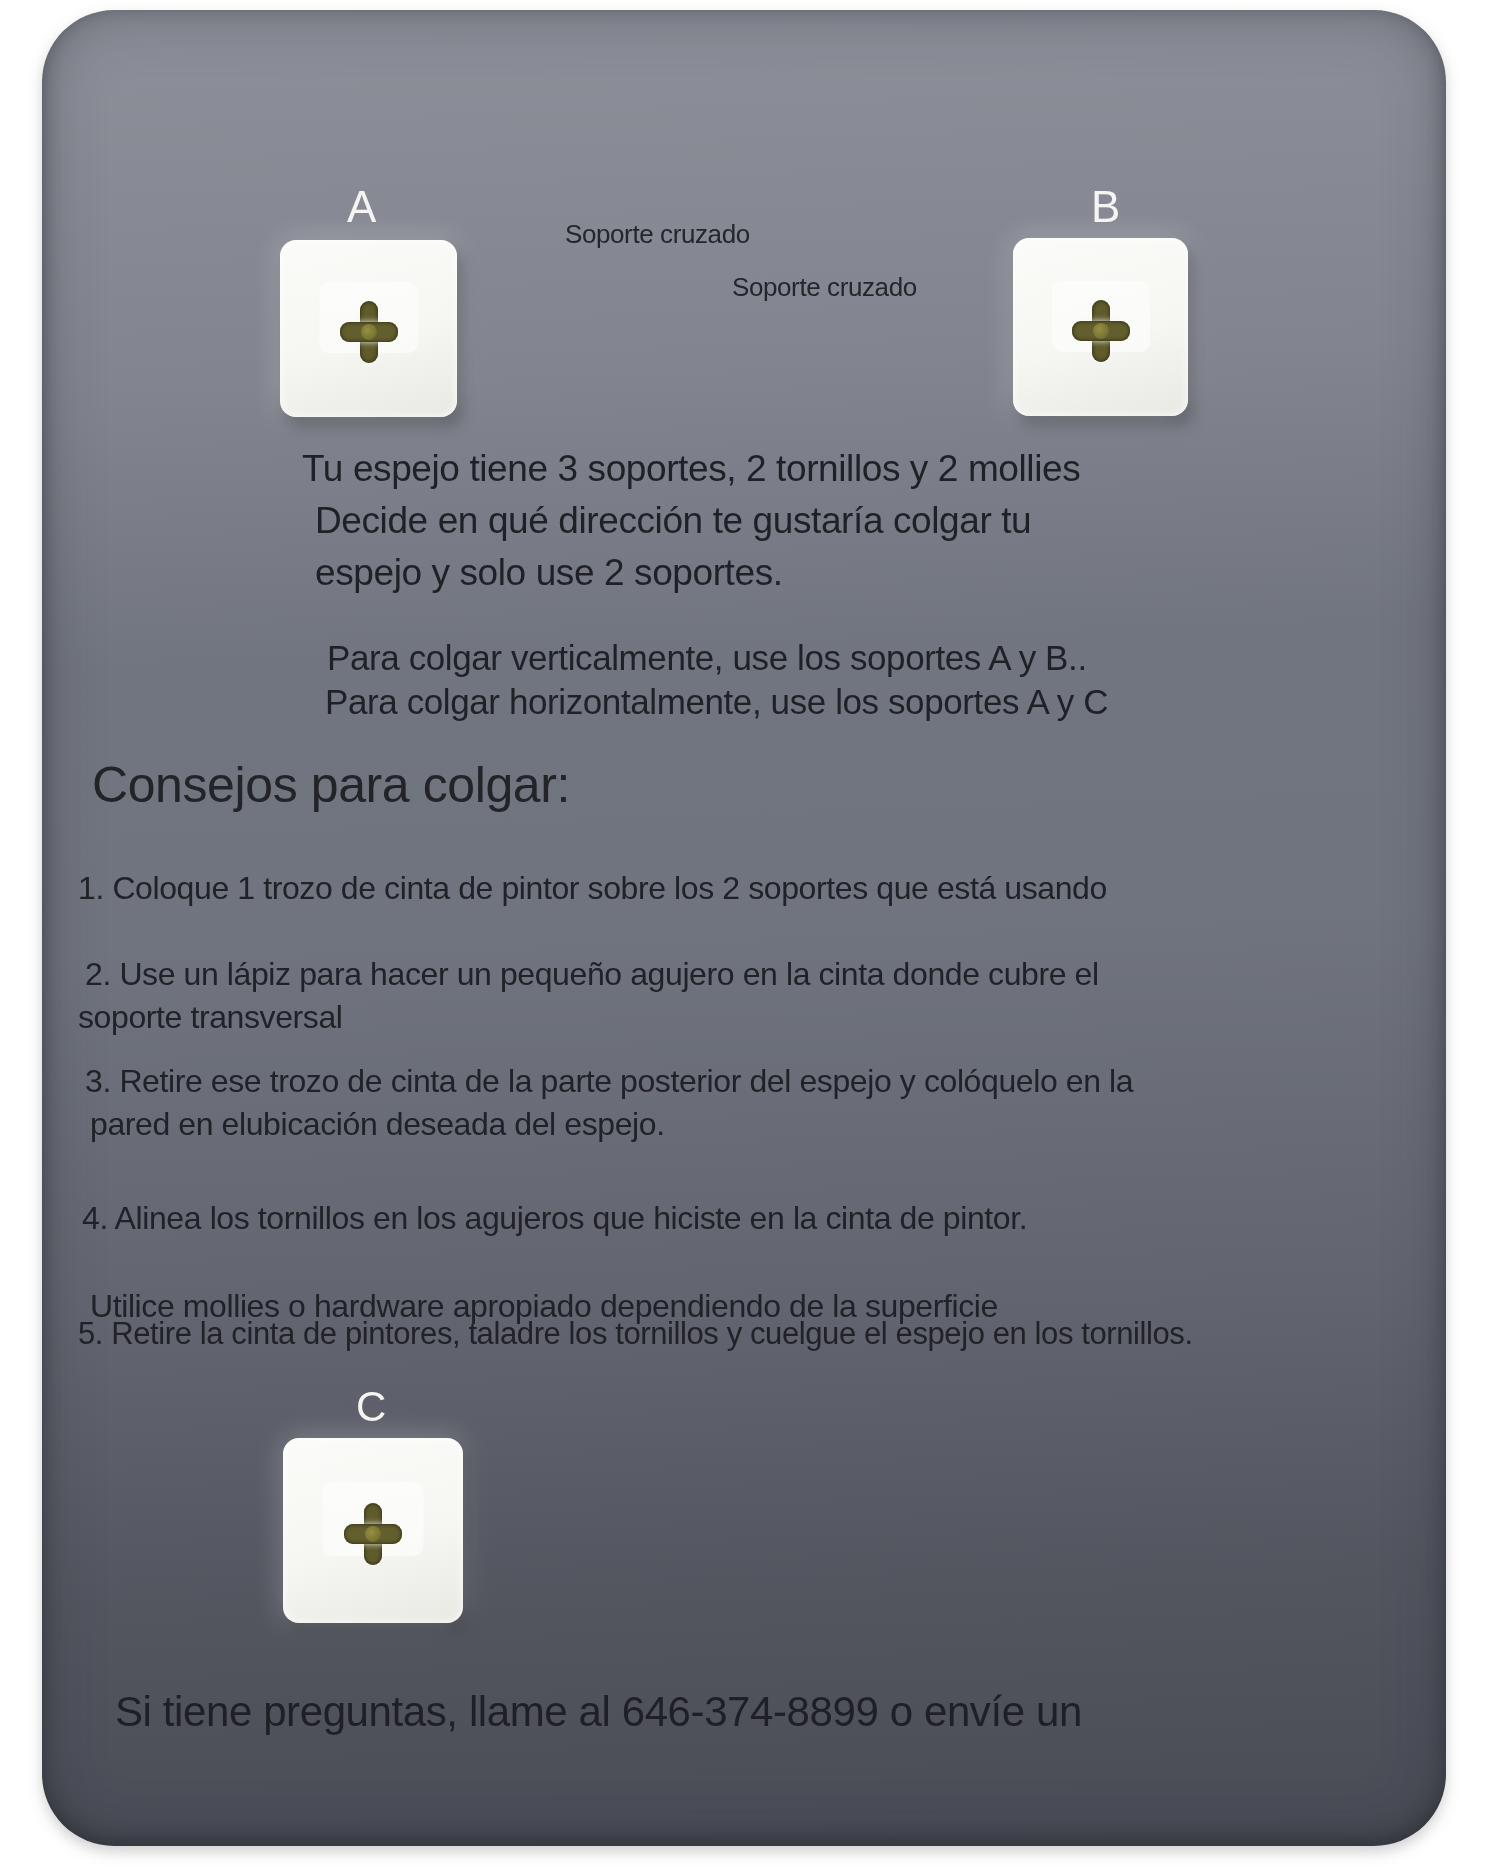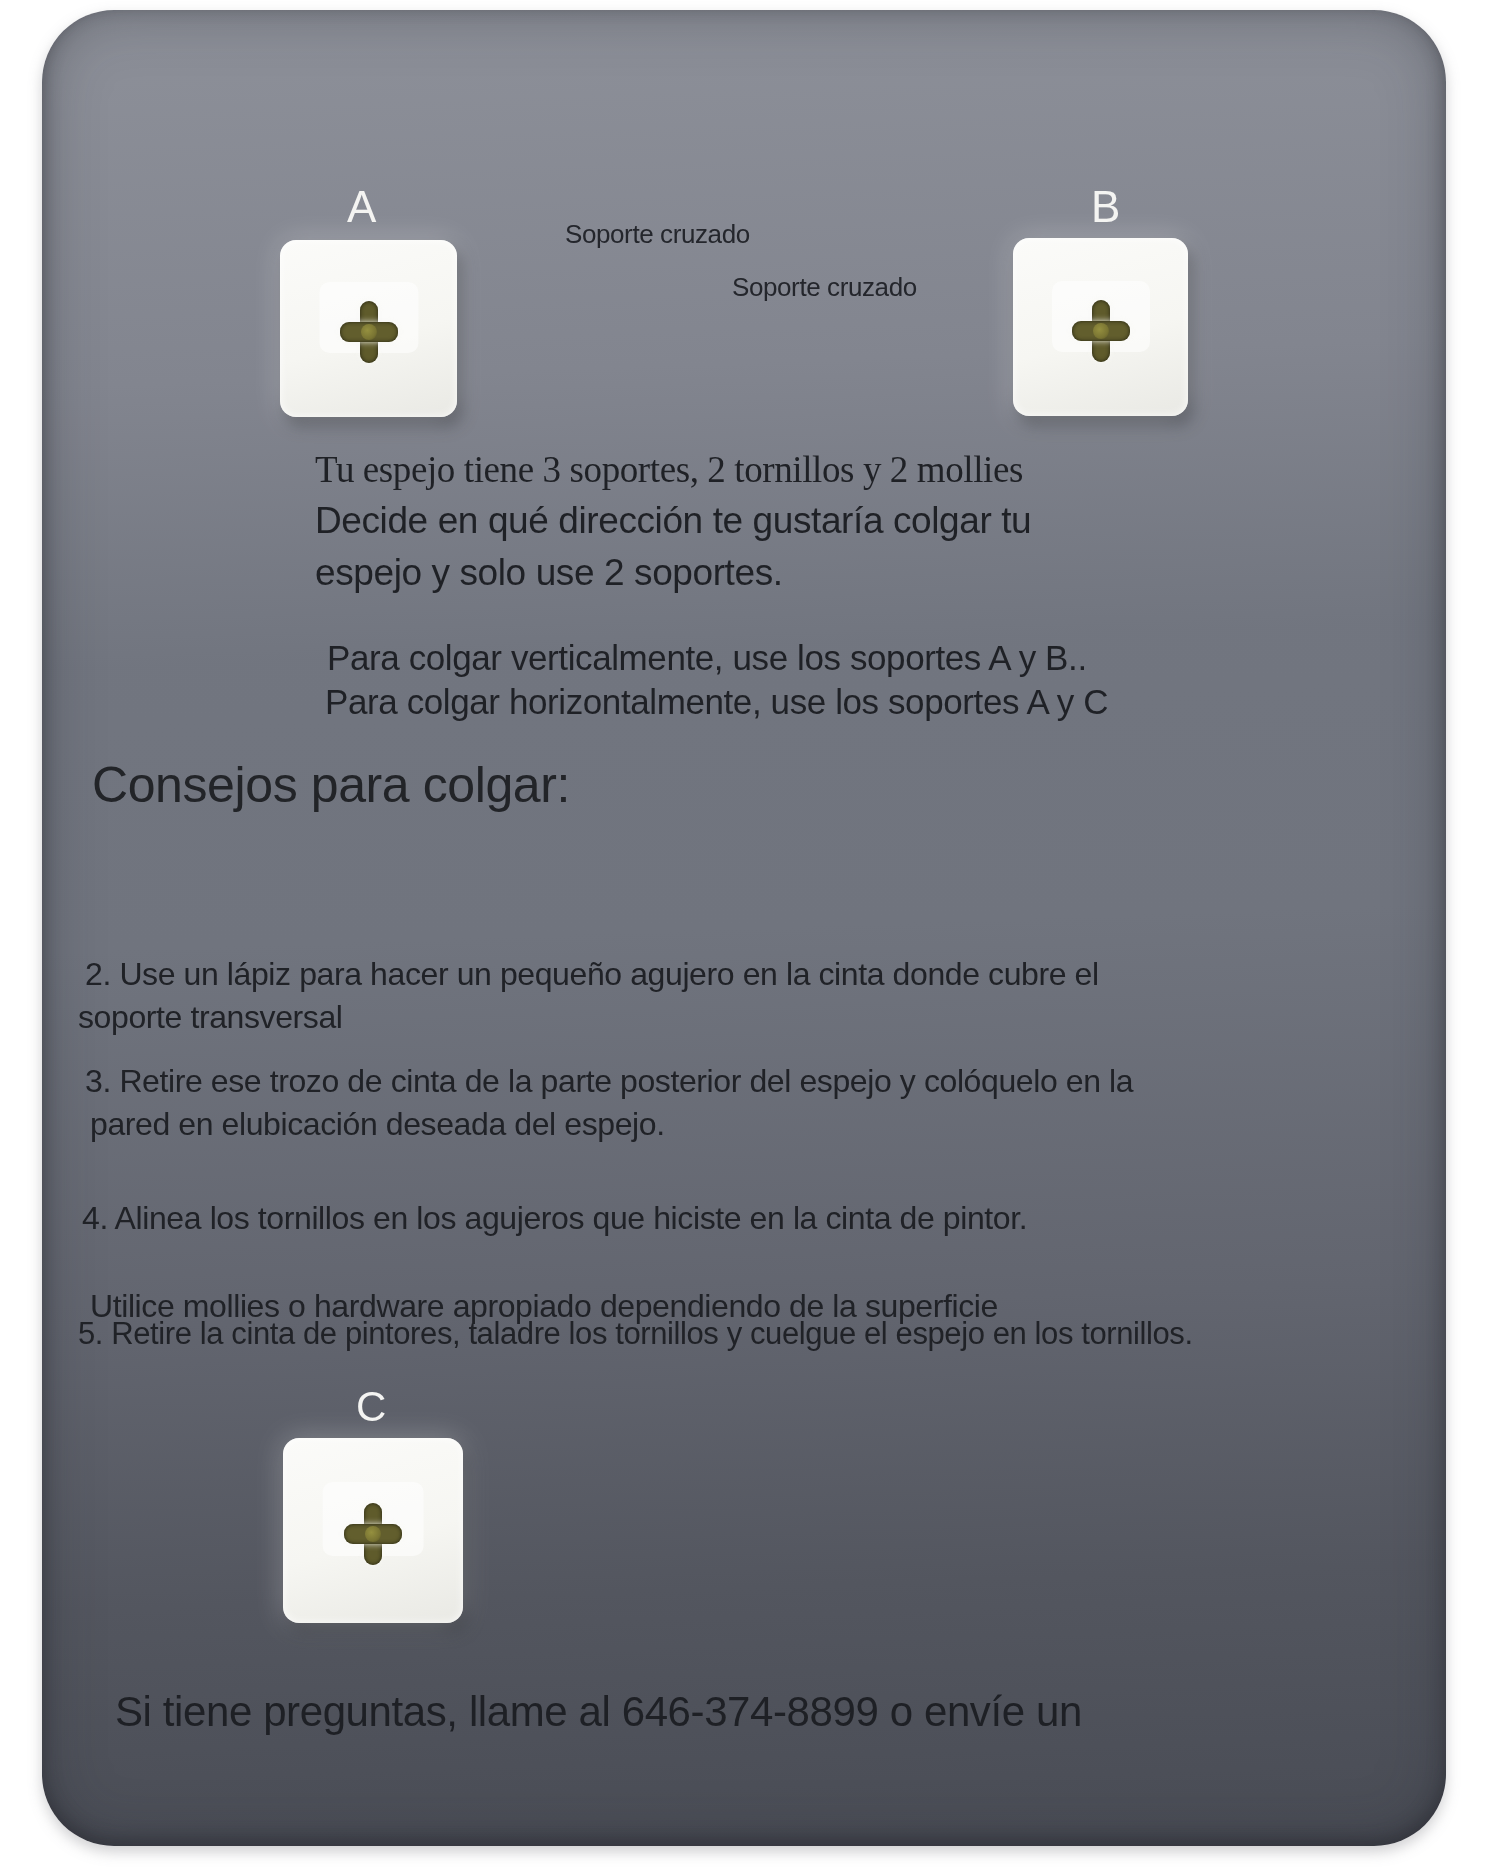--- a/index.html
+++ b/index.html
@@ -90,21 +90,21 @@
     position:absolute;
     color:#f4f4f2;
     white-space:nowrap;
   }
   .lblA{left:347px;top:182px;font-size:44px;}
   .lblB{left:1091px;top:182px;font-size:44px;}
   .lblC{left:356px;top:1383px;font-size:42px;}
   .soporte1{left:565px;top:219px;font-size:26px;color:#24262c;}
   .soporte2{left:732px;top:272px;font-size:26px;color:#24262c;}
   .intro{font-size:37px;}
-  .intro.l1{left:315px;top:448px;font-family:Liberation Serif, serif;}
+  .intro.l1{left:302px;top:448px;}
   .intro.l2{left:315px;top:500px;}
   .intro.l3{left:315px;top:552px;}
   .dir{font-size:35px;text-align:right;}
   .dir.l1{left:327px;top:638px;}
   .dir.l2{left:325px;top:682px;}
   .heading{left:92px;top:756px;font-size:50px;color:#222428;}
   .item{font-size:32px;color:#202227;}
   .it1{left:78px;top:870px;}
   .it2a{left:85px;top:956px;}
   .it2b{left:78px;top:999px;}
@@ -159,20 +159,21 @@
 
   <div class="txt intro l1">Tu espejo tiene 3 soportes, 2 tornillos y 2 mollies</div>
   <div class="txt intro l2">Decide en qué dirección te gustaría colgar tu</div>
   <div class="txt intro l3">espejo y solo use 2 soportes.</div>
 
   <div class="txt dir l1">Para colgar verticalmente, use los soportes A y B..</div>
   <div class="txt heading">Consejos para colgar:</div>
 
   <div class="txt dir l2">Para colgar horizontalmente, use los soportes A y C</div>
 
+  <div class="txt item it1">1. Coloque 1 trozo de cinta de pintor sobre los 2 soportes que está usando</div>
   <div class="txt item it2a">2. Use un lápiz para hacer un pequeño agujero en la cinta donde cubre el</div>
   <div class="txt item it2b">soporte transversal</div>
   <div class="txt item it3a">3. Retire ese trozo de cinta de la parte posterior del espejo y colóquelo en la</div>
   <div class="txt item it3b">pared en elubicación deseada del espejo.</div>
   <div class="txt item it4a">4. Alinea los tornillos en los agujeros que hiciste en la cinta de pintor.</div>
   <div class="txt item it4b">Utilice mollies o hardware apropiado dependiendo de la superficie</div>
   <div class="txt item it5">5. Retire la cinta de pintores, taladre los tornillos y cuelgue el espejo en los tornillos.</div>
 
   <div class="txt contact l1">Si tiene preguntas, llame al 646-374-8899 o envíe un</div>
 

